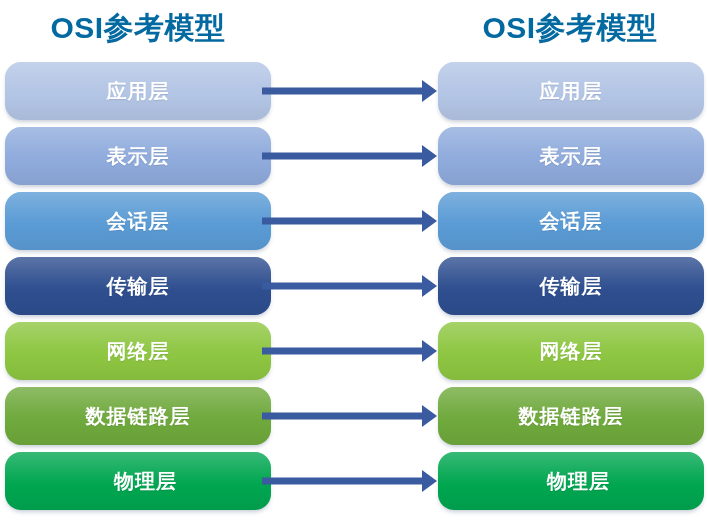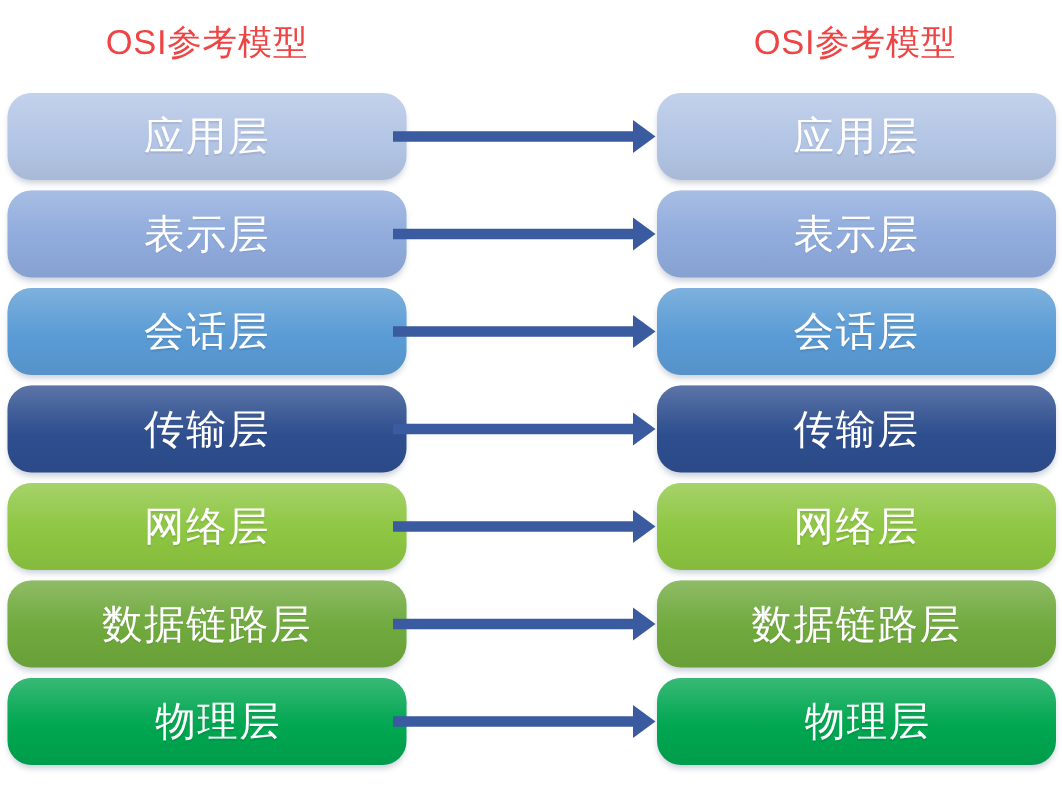--- a/index.html
+++ b/index.html
@@ -18,24 +18,24 @@
   #diagram {
     position: relative;
     width: 708px;
     height: 526px;
   }
 
   
   .col-title {
     position: absolute;
     top: 14px;
-    font-size: 23px;
+    font-size: 30px;
     line-height: 28px;
-    color: #ef4444;
-    font-weight: 400;
+    color: #0369a1;
+    font-weight: 700;
     white-space: nowrap;
     letter-spacing: 0.5px;
   }
   .col-title.left  { left: 0;   width: 276px; text-align: center; }
   .col-title.right { left: 432px; width: 276px; text-align: center; }
 
   
   .stack {
     position: absolute;
     top: 62px;
@@ -66,23 +66,23 @@
                 rgba(255,255,255,0.05) 42%,
                 rgba(0,0,0,0.00) 58%,
                 rgba(0,0,0,0.06) 100%);
     pointer-events: none;
   }
 
   .layer-label {
     position: relative;
     z-index: 2;
     color: #ffffff;
-    font-size: 27px;
+    font-size: 20px;
     line-height: 30px;
-    font-weight: 400;
+    font-weight: 700;
     letter-spacing: 1px;
     white-space: nowrap;
     text-shadow: 0 1px 1px rgba(0,0,0,0.10);
   }
 
   
   #arrows {
     position: absolute;
     left: 0;
     top: 0;

